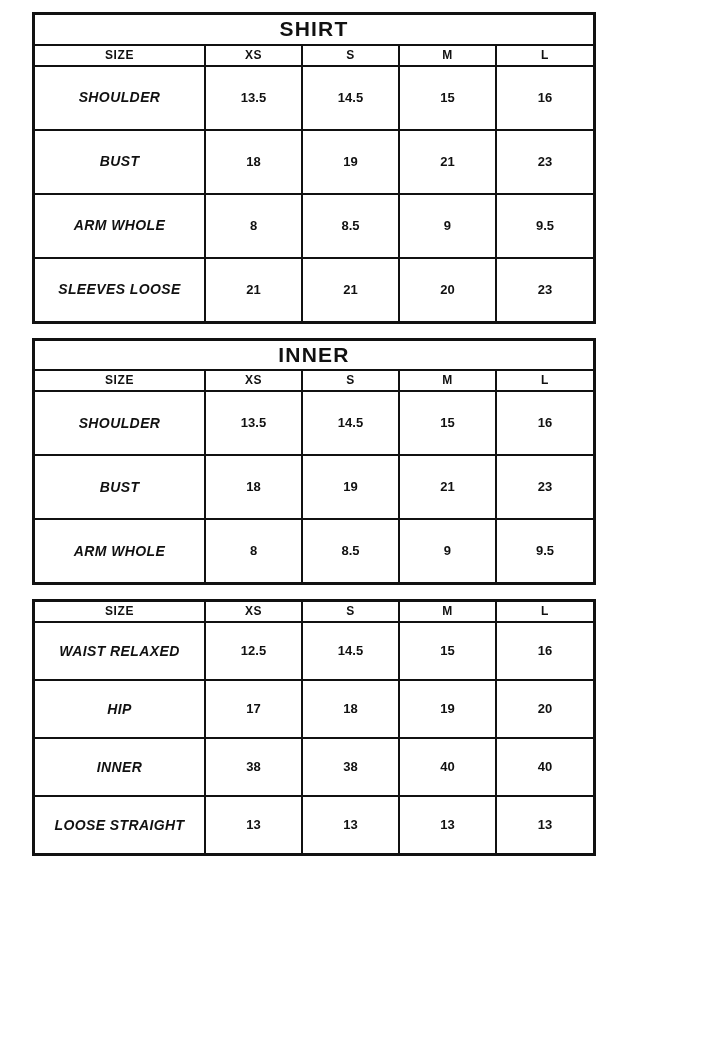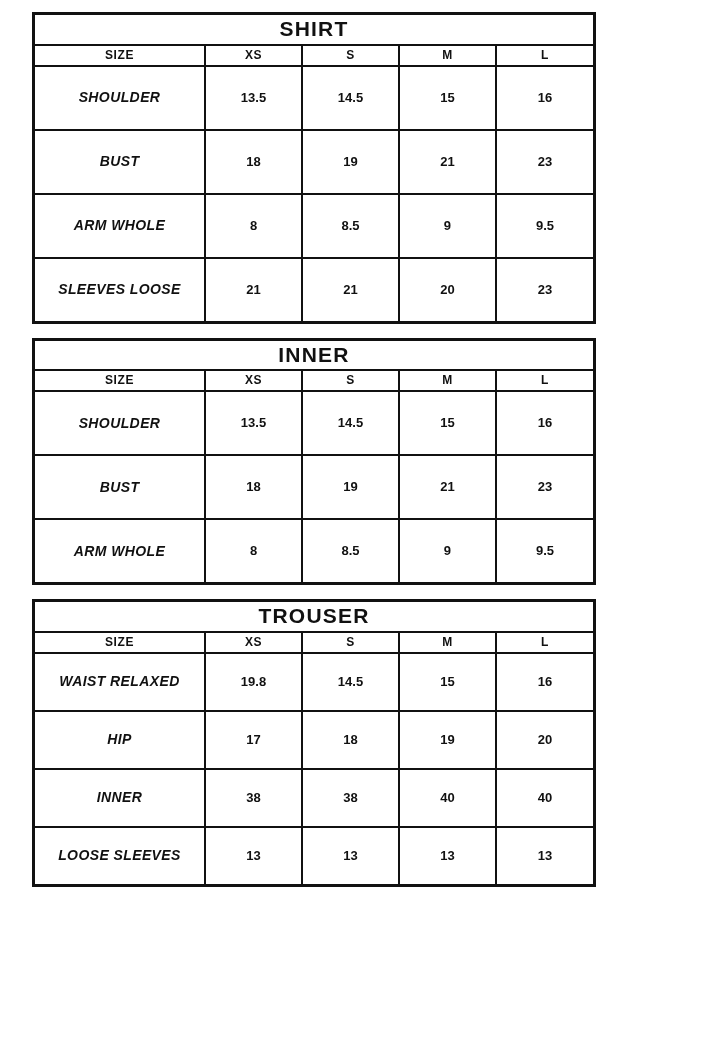--- a/index.html
+++ b/index.html
@@ -192,53 +192,50 @@
   <div class="chart-block">
     <table class="size-table">
       <colgroup>
         <col class="c-label">
           <col class="c-size">
           <col class="c-size">
           <col class="c-size">
           <col class="c-size">
       </colgroup>
       <tbody>
-          <tr>
-        <td class="title-cell" colspan="5">TROUSER</td>
-      </tr>
       <tr>
         <td class="hdr-cell">SIZE</td>
         <td class="hdr-cell">XS</td>
         <td class="hdr-cell">S</td>
         <td class="hdr-cell">M</td>
         <td class="hdr-cell">L</td>
       </tr>
       <tr class="mid">
         <td class="row-label">WAIST RELAXED</td>
-        <td class="row-value">19.8</td>
+        <td class="row-value">12.5</td>
         <td class="row-value">14.5</td>
         <td class="row-value">15</td>
         <td class="row-value">16</td>
       </tr>
       <tr class="mid">
         <td class="row-label">HIP</td>
         <td class="row-value">17</td>
         <td class="row-value">18</td>
         <td class="row-value">19</td>
         <td class="row-value">20</td>
       </tr>
       <tr class="mid">
         <td class="row-label">INNER</td>
         <td class="row-value">38</td>
         <td class="row-value">38</td>
         <td class="row-value">40</td>
         <td class="row-value">40</td>
       </tr>
       <tr class="mid">
-        <td class="row-label">LOOSE SLEEVES</td>
+        <td class="row-label">LOOSE STRAIGHT</td>
         <td class="row-value">13</td>
         <td class="row-value">13</td>
         <td class="row-value">13</td>
         <td class="row-value">13</td>
       </tr>
     </tbody>
       </table>
   </div>
 
 </div>

